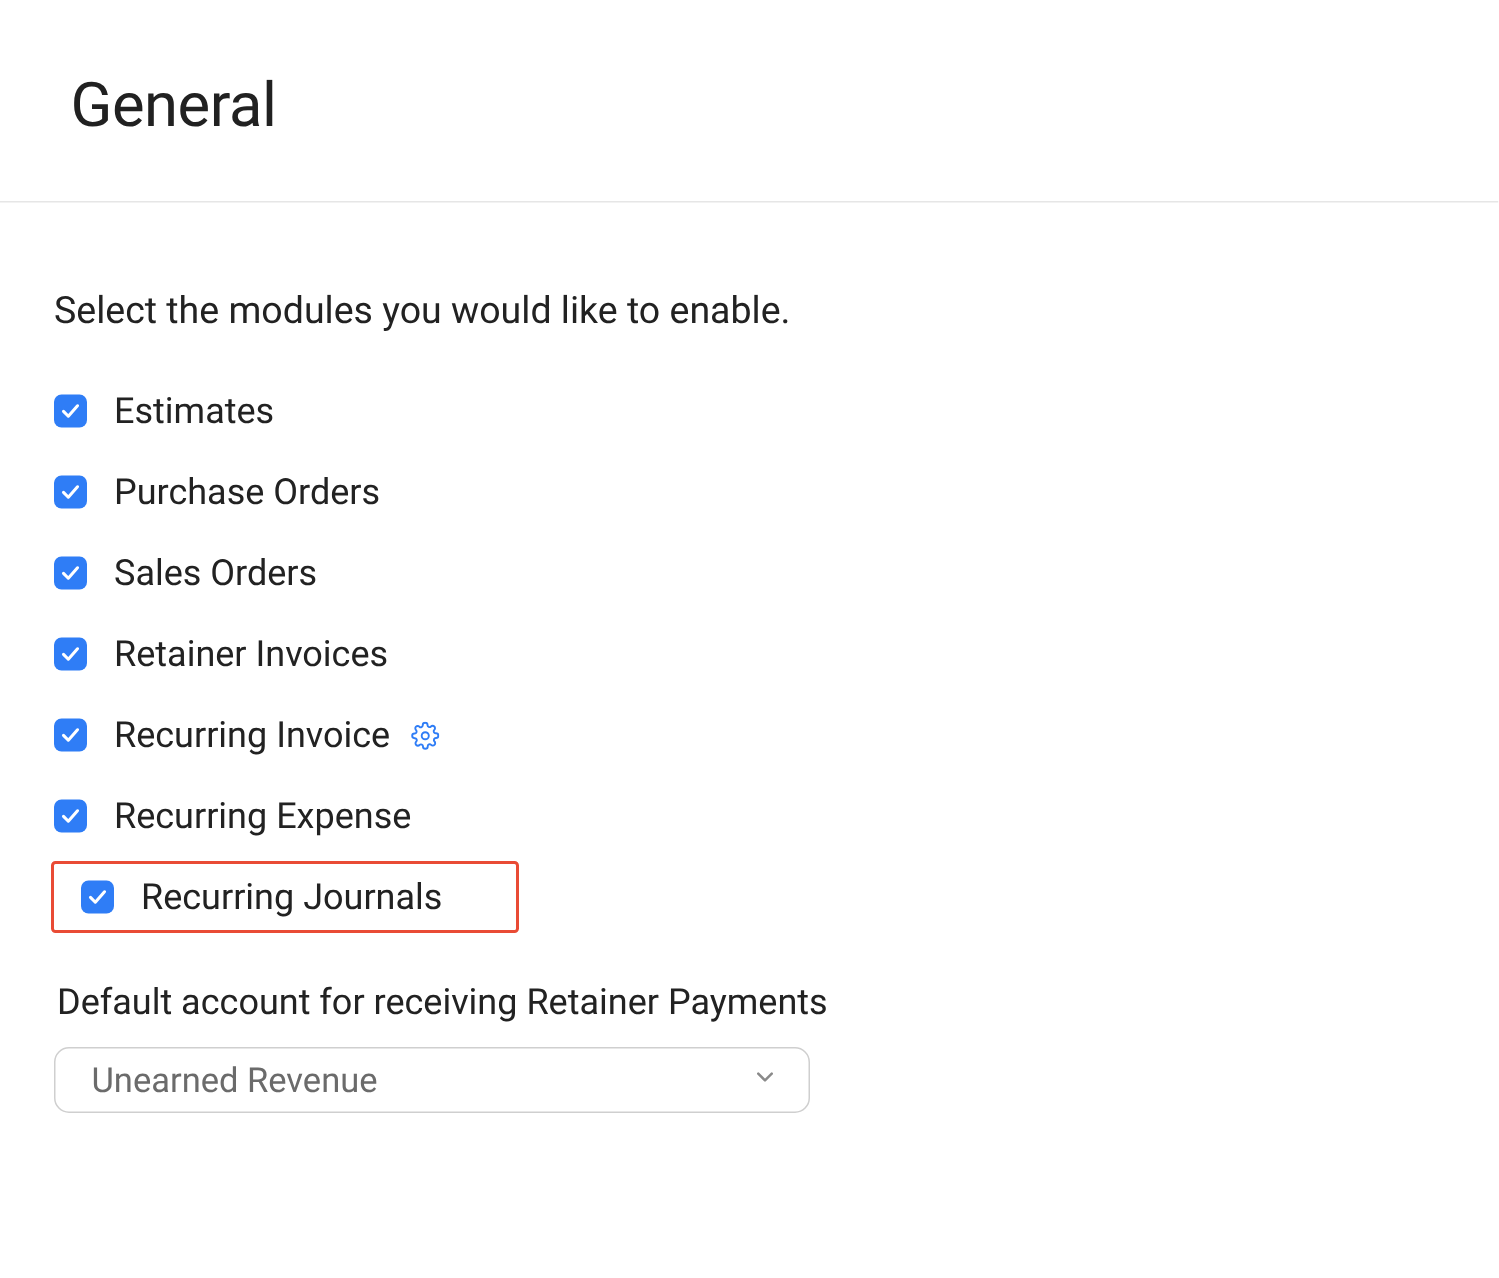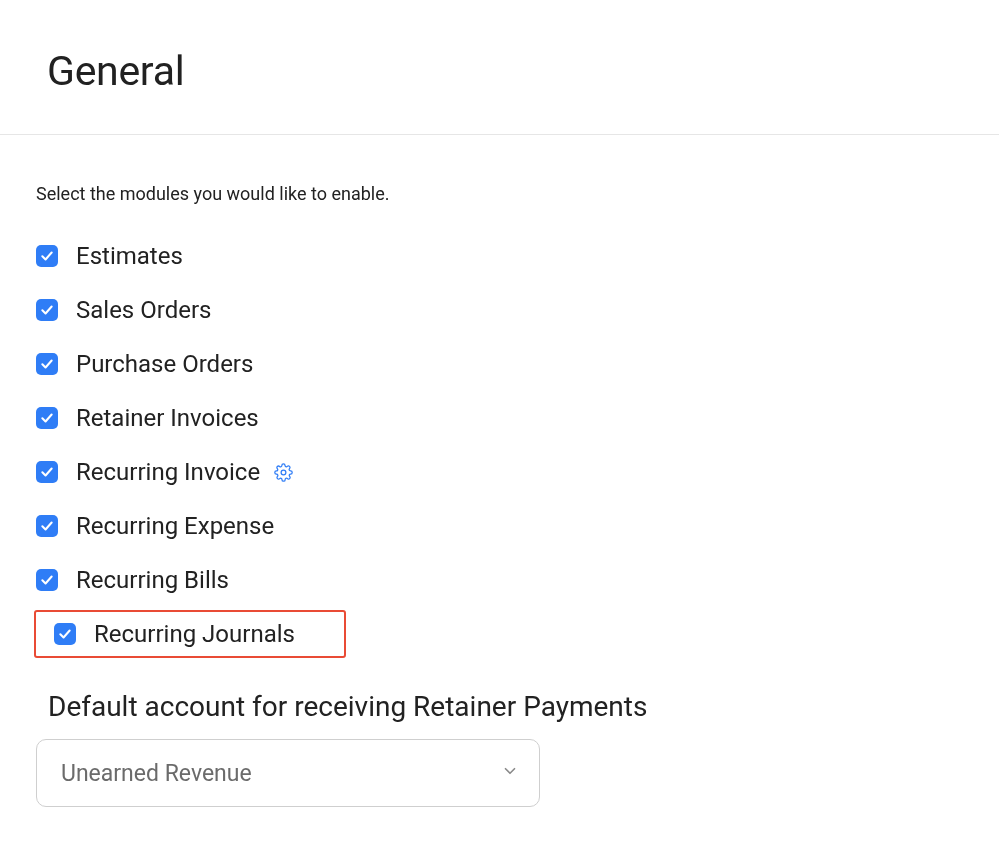--- a/index.html
+++ b/index.html
@@ -21,23 +21,23 @@
     letter-spacing: -0.3px;
   }
   .divider {
     border-top: 1px solid #e6e6e6;
     width: 100%;
   }
   .content {
     padding: 48px 36px 36px 36px;
   }
   .intro-text {
-    font-size: 18px;
+    font-size: 25px;
     color: #222;
-    margin: 0 0 38px 0;
+    margin: 10px 0 38px 0;
     font-weight: 400;
   }
   .module-list {
     display: flex;
     flex-direction: column;
     gap: 26px;
   }
   .module-row {
     display: flex;
     align-items: center;
@@ -74,28 +74,28 @@
     display: inline-flex;
     align-items: center;
     justify-content: center;
     margin-left: 14px;
     color: #2f7df6;
     cursor: pointer;
   }
   .gear-btn svg { width: 19px; height: 19px; }
   .field-block { margin-top: 42px; }
   .field-label {
-    font-size: 28px;
+    font-size: 24px;
     color: #222;
-    margin: 0 0 16px 12px;
+    margin: 0 0 16px 2px;
     font-weight: 400;
   }
   .select-box {
     width: 504px;
-    height: 68px;
+    height: 44px;
     border: 1px solid #cfcfcf;
     border-radius: 10px;
     display: flex;
     align-items: center;
     justify-content: space-between;
     padding: 0 20px 0 24px;
     cursor: pointer;
     background: #fff;
   }
   .select-value {
@@ -128,30 +128,30 @@
       </span>
       <span class="module-label">Estimates</span>
     </div>
 
     <div class="module-row">
       <span class="cb">
         <svg viewBox="0 0 24 24">
             <polyline points="4 12.5 9.5 18 20 6" fill="none" stroke="#fff" stroke-width="3.5" stroke-linecap="round" stroke-linejoin="round"></polyline>
           </svg>
       </span>
+      <span class="module-label">Purchase Orders</span>
+    </div>
+
+    <div class="module-row">
+      <span class="cb">
+        <svg viewBox="0 0 24 24">
+            <polyline points="4 12.5 9.5 18 20 6" fill="none" stroke="#fff" stroke-width="3.5" stroke-linecap="round" stroke-linejoin="round"></polyline>
+          </svg>
+      </span>
       <span class="module-label">Sales Orders</span>
-    </div>
-
-    <div class="module-row">
-      <span class="cb">
-        <svg viewBox="0 0 24 24">
-            <polyline points="4 12.5 9.5 18 20 6" fill="none" stroke="#fff" stroke-width="3.5" stroke-linecap="round" stroke-linejoin="round"></polyline>
-          </svg>
-      </span>
-      <span class="module-label">Purchase Orders</span>
     </div>
 
 
     <div class="module-row">
       <span class="cb">
         <svg viewBox="0 0 24 24">
             <polyline points="4 12.5 9.5 18 20 6" fill="none" stroke="#fff" stroke-width="3.5" stroke-linecap="round" stroke-linejoin="round"></polyline>
           </svg>
       </span>
       <span class="module-label">Retainer Invoices</span>
@@ -174,28 +174,20 @@
 
     <div class="module-row">
       <span class="cb">
         <svg viewBox="0 0 24 24">
             <polyline points="4 12.5 9.5 18 20 6" fill="none" stroke="#fff" stroke-width="3.5" stroke-linecap="round" stroke-linejoin="round"></polyline>
           </svg>
       </span>
       <span class="module-label">Recurring Expense</span>
     </div>
 
-    <div class="module-row">
-      <span class="cb">
-        <svg viewBox="0 0 24 24">
-            <polyline points="4 12.5 9.5 18 20 6" fill="none" stroke="#fff" stroke-width="3.5" stroke-linecap="round" stroke-linejoin="round"></polyline>
-          </svg>
-      </span>
-      <span class="module-label">Recurring Bills</span>
-    </div>
 
     <div class="module-row highlighted">
       <span class="cb">
         <svg viewBox="0 0 24 24">
             <polyline points="4 12.5 9.5 18 20 6" fill="none" stroke="#fff" stroke-width="3.5" stroke-linecap="round" stroke-linejoin="round"></polyline>
           </svg>
       </span>
       <span class="module-label">Recurring Journals</span>
     </div>
 

